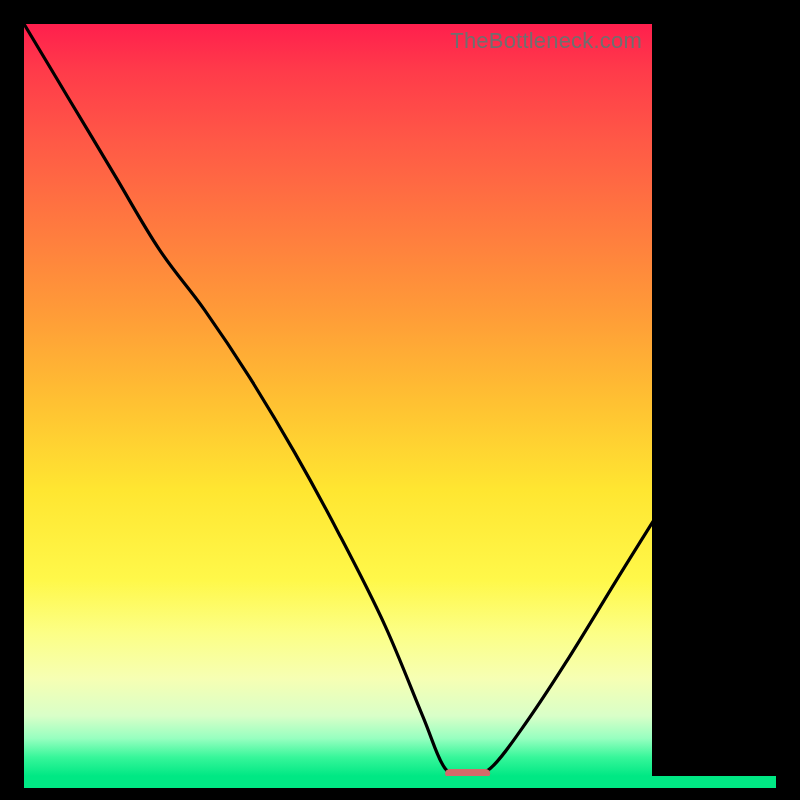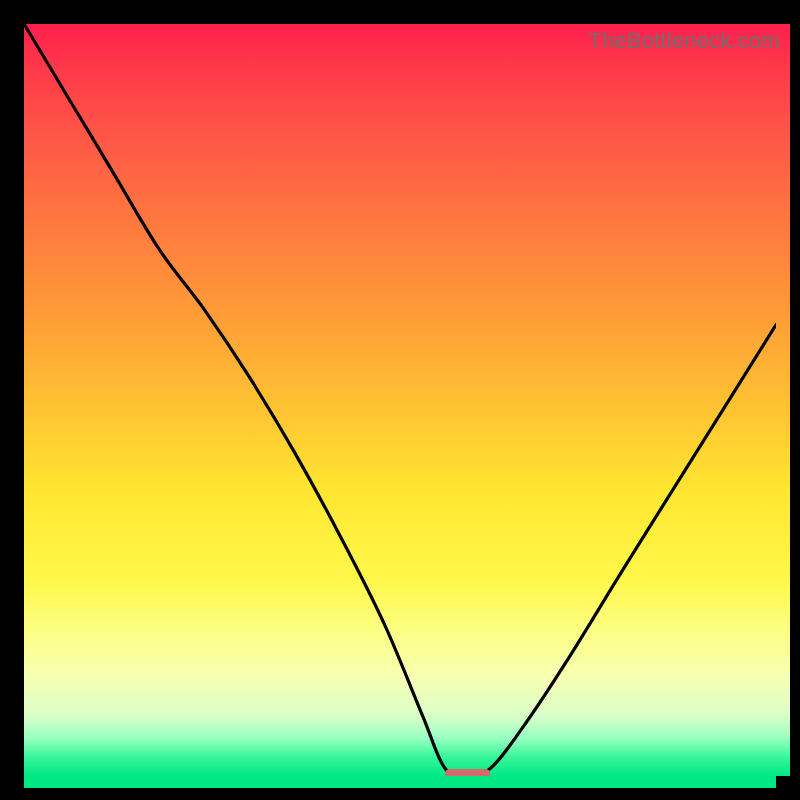--- a/index.html
+++ b/index.html
@@ -16,21 +16,21 @@
     left: 24px;
     top: 24px;
     width: 752px;
     height: 764px;
     background: #000;
   }
   .plot {
     position: absolute;
     left: 0;
     top: 0;
-    width: 766px;
+    width: 628px;
     height: 752px;
     background: linear-gradient(to bottom,
       #ff1f4d 0%,
       #ff3a4a 6%,
       #ff5a46 16%,
       #ff7a3f 27%,
       #ff9a38 38%,
       #ffc032 50%,
       #ffe631 62%,
       #fff84a 74%,

